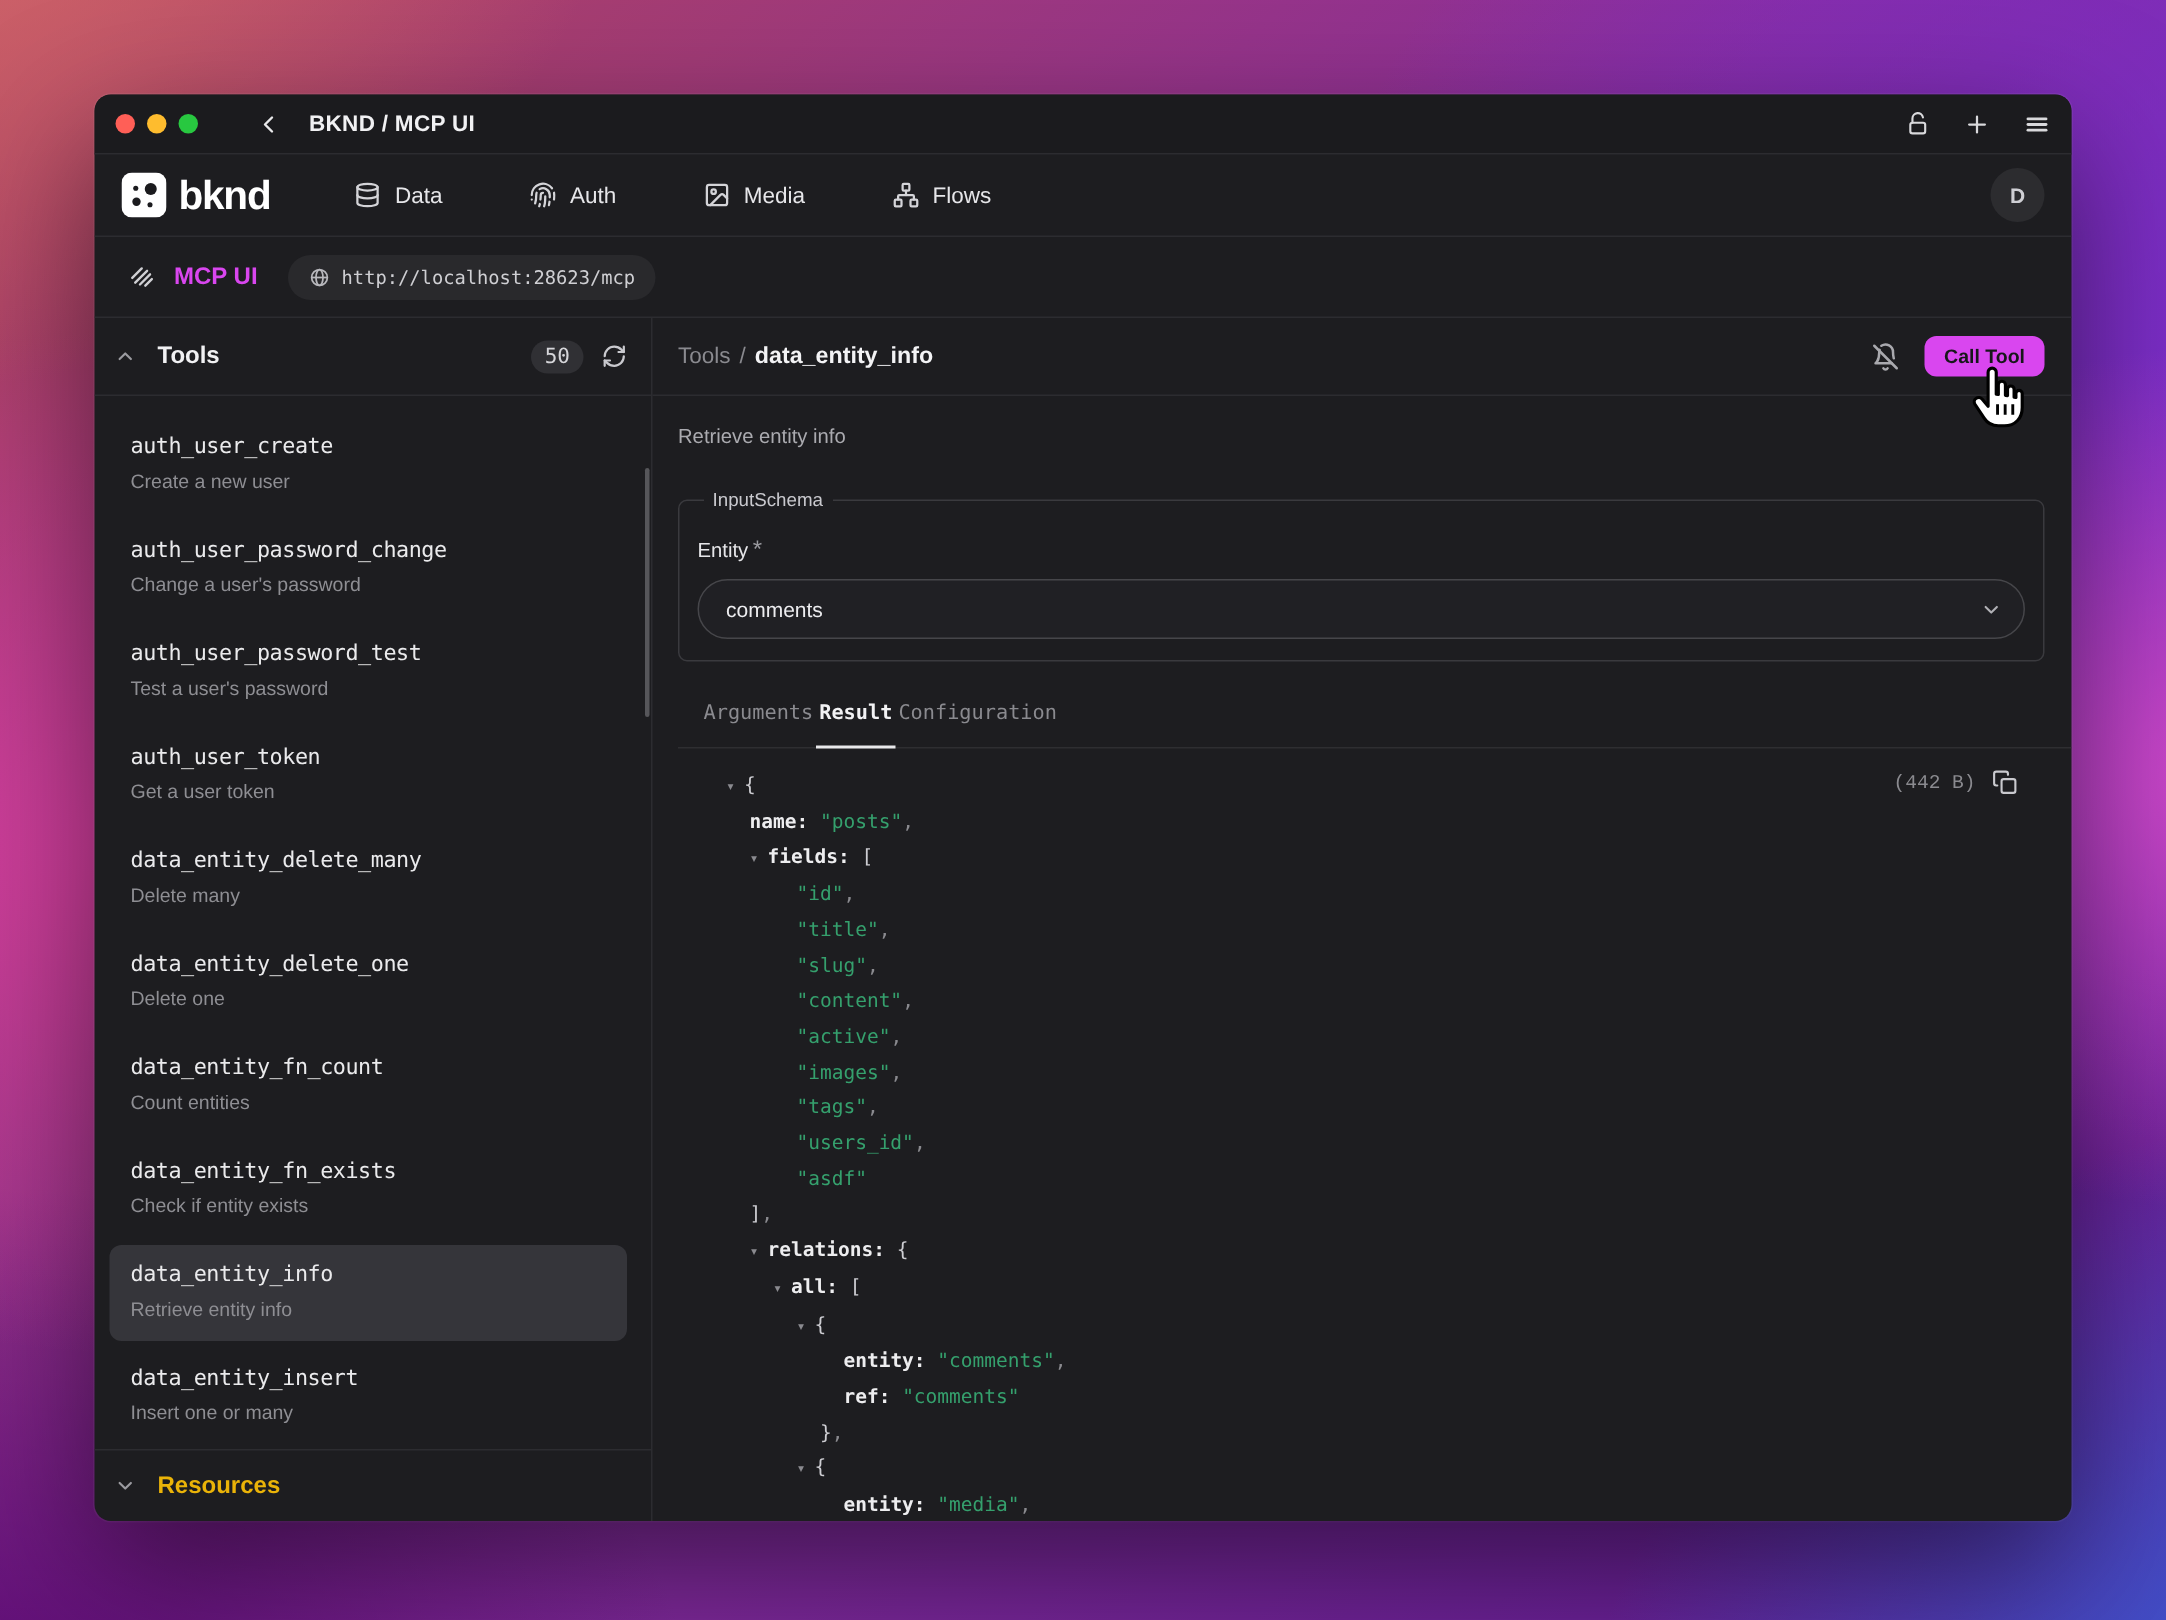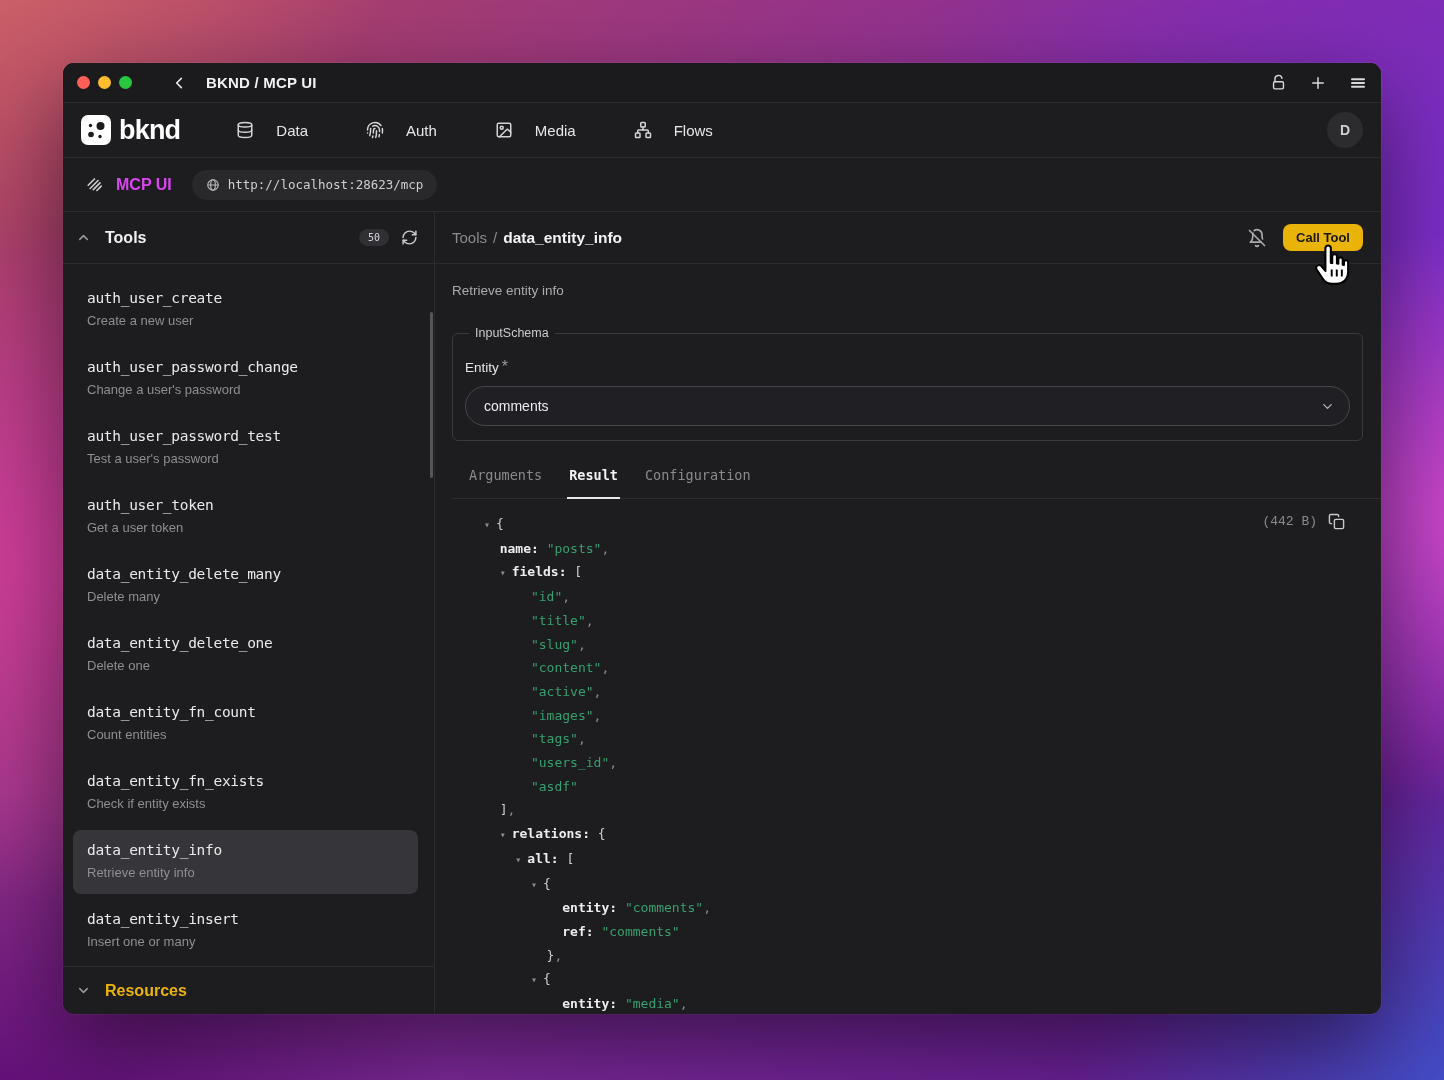--- a/index.html
+++ b/index.html
@@ -29,61 +29,61 @@
   .light{width:13px; height:13px; border-radius:50%;}
   .light.r{background:#ff5f57;} .light.y{background:#febc2e;} .light.g{background:#28c840;}
   .back{margin-left:40px; color:#e8e8ea;}
   .win-title{margin-left:18px; font-size:15px; font-weight:700; color:#f1f1f3; letter-spacing:.2px;}
   .tb-right{margin-left:auto; display:flex; gap:22px; align-items:center; color:#d9d9dc;}
   
   .appbar{height:55px; flex:0 0 55px; display:flex; align-items:center; border-bottom:1px solid #2c2c30; padding:0 18px;}
   .brand{display:flex; align-items:center; gap:8px;}
   .brand-text{font-size:27px; font-weight:800; letter-spacing:-.8px; color:#ffffff;}
   .nav{display:flex; align-items:center; gap:58px; margin-left:56px;}
-  .nav-item{display:flex; align-items:center; gap:22px; color:#e6e6e9; font-size:15px; cursor:default;}
+  .nav-item{display:flex; align-items:center; gap:9px; color:#e6e6e9; font-size:15px; cursor:default;}
   .nav-item svg{color:#d4d4d8;}
   .avatar{margin-left:auto; width:36px; height:36px; border-radius:50%; background:#2c2c2f; color:#cfcfd4; display:flex; align-items:center; justify-content:center; font-size:14px; font-weight:600;}
   
   .subbar{height:54px; flex:0 0 54px; display:flex; align-items:center; border-bottom:1px solid #2c2c30; padding:0 22px; gap:12px;}
   .subbar-title{font-size:16px; font-weight:700; color:#d946ef; margin-right:8px;}
   .url-pill{display:flex; align-items:center; gap:8px; background:#29292c; border-radius:15px; height:30px; padding:0 14px; color:#cfcfd3;}
   .url-text{font-family:"DejaVu Sans Mono", monospace; font-size:12.5px;}
   
   .content{flex:1; display:flex; min-height:0;}
   .sidebar{width:372px; flex:0 0 372px; border-right:1px solid #2c2c30; display:flex; flex-direction:column; position:relative;}
   .sidebar-header{height:52px; flex:0 0 52px; display:flex; align-items:center; border-bottom:1px solid #2c2c30; padding:0 16px 0 13px; gap:12px;}
   .sidebar-header .title{font-size:16px; font-weight:700; color:#f1f1f3; margin-left:2px;}
-  .badge{margin-left:auto; background:#303034; border-radius:11px; padding:3px 9px; font-family:"DejaVu Sans Mono", monospace; font-size:10px; color:#d6d6da;}
+  .badge{margin-left:auto; background:#303034; border-radius:11px; padding:3px 9px; font-family:"DejaVu Sans Mono", monospace; font-size:14px; color:#d6d6da;}
   .tool-list{flex:1; overflow:hidden; padding:14px 16px 0 10px;}
   .tool-item{padding:11px 14px 13px; border-radius:8px; margin-bottom:5px; cursor:pointer;}
   .tool-item.selected{background:#35353a;}
   .tool-name{font-family:"DejaVu Sans Mono", monospace; font-size:14.5px; color:#eaeaec; line-height:18px; letter-spacing:-.3px;}
   .tool-desc{font-size:13px; color:#8e8e93; line-height:16px; margin-top:6px;}
   .resources{height:48px; flex:0 0 48px; border-top:1px solid #2c2c30; display:flex; align-items:center; padding:0 13px; gap:12px;}
   .resources .title{font-size:16px; font-weight:700; color:#eab308; margin-left:2px;}
   .side-scrollthumb{position:absolute; right:1px; top:100px; width:3px; height:166px; background:#56565a; border-radius:2px;}
   
   .main{flex:1; display:flex; flex-direction:column; min-width:0;}
   .main-header{height:52px; flex:0 0 52px; display:flex; align-items:center; border-bottom:1px solid #2c2c30; padding:0 18px 0 17px;}
   .crumb-section{color:#8a8a8f; font-size:15px;}
   .crumb-sep{color:#8a8a8f; font-size:15px; margin:0 6px;}
   .crumb-current{color:#f3f3f5; font-size:15.5px; font-weight:700;}
   .hdr-actions{margin-left:auto; display:flex; align-items:center; gap:16px;}
   .bell-off{color:#a9a9ae;}
-  .call-btn{background:#eab308; color:#17171a; border:none; border-radius:8px; height:27px; padding:0 13px; font-size:13px; font-weight:600; font-family:"Liberation Sans", sans-serif; cursor:pointer;}
+  .call-btn{background:#d946ef; color:#17171a; border:none; border-radius:8px; height:27px; padding:0 13px; font-size:13px; font-weight:600; font-family:"Liberation Sans", sans-serif; cursor:pointer;}
   .main-body{flex:1; padding:18px 0 0 17px; min-height:0; overflow:hidden;}
   .tool-description{font-size:13.5px; color:#aaaaaf; line-height:18px;}
   fieldset.schema{margin-top:26px; margin-right:18px; border:1px solid #3a3a3e; border-radius:6px; padding:18px 12px 14px;}
   fieldset.schema legend{font-size:12.5px; color:#c9c9ce; padding:0 6px; margin-left:4px;}
   .field-label{font-size:13.5px; color:#e6e6e9;}
   .req{color:#9a9a9f; margin-left:3px;}
   .select{margin-top:10px; height:40px; background:#202024; border:1px solid #46464a; border-radius:20px; display:flex; align-items:center; padding:0 14px 0 18px; cursor:pointer;}
   .select-value{font-size:14px; color:#ececef;}
   .select svg{margin-left:auto; color:#b0b0b5;}
-  .tabs{margin-top:18px; display:flex; gap:23px; border-bottom:1px solid #2e2e31; padding-left:15px; font-family:"DejaVu Sans Mono", monospace;}
+  .tabs{margin-top:18px; display:flex; border-bottom:1px solid #2e2e31; padding-left:15px; font-family:"DejaVu Sans Mono", monospace;}
   .tab{font-size:13.5px; color:#8a8a8f; padding:8px 2px 14px; cursor:pointer; border-bottom:2px solid transparent; margin-bottom:-1px;}
   .tab.active{color:#f2f2f4; font-weight:700; border-bottom-color:#e8e8ea;}
   .json-area{position:relative; padding:13px 36px 0 32px; font-family:"DejaVu Sans Mono", monospace;}
   .json-meta{position:absolute; top:14px; right:36px; display:flex; align-items:center; gap:11px;font-family:Liberation Mono, monospace;}
   .json-size{font-size:13px; color:#8a8a8f;}
   .copy-btn{color:#c9c9ce; cursor:pointer;}
   .json-line{white-space:pre; font-size:13px; line-height:23.7px;}
   .tok-t{color:#8a8a8f; font-size:10px;}
   .tok-k{color:#ededef; font-weight:700;}
   .tok-s{color:#35a06d;}

